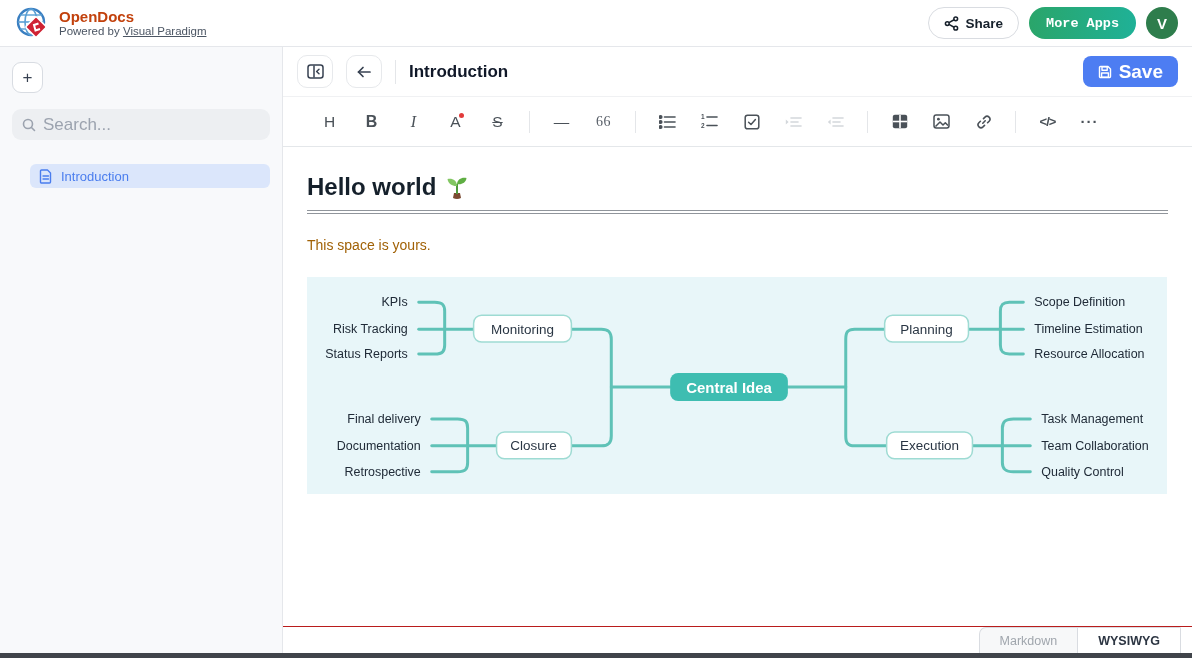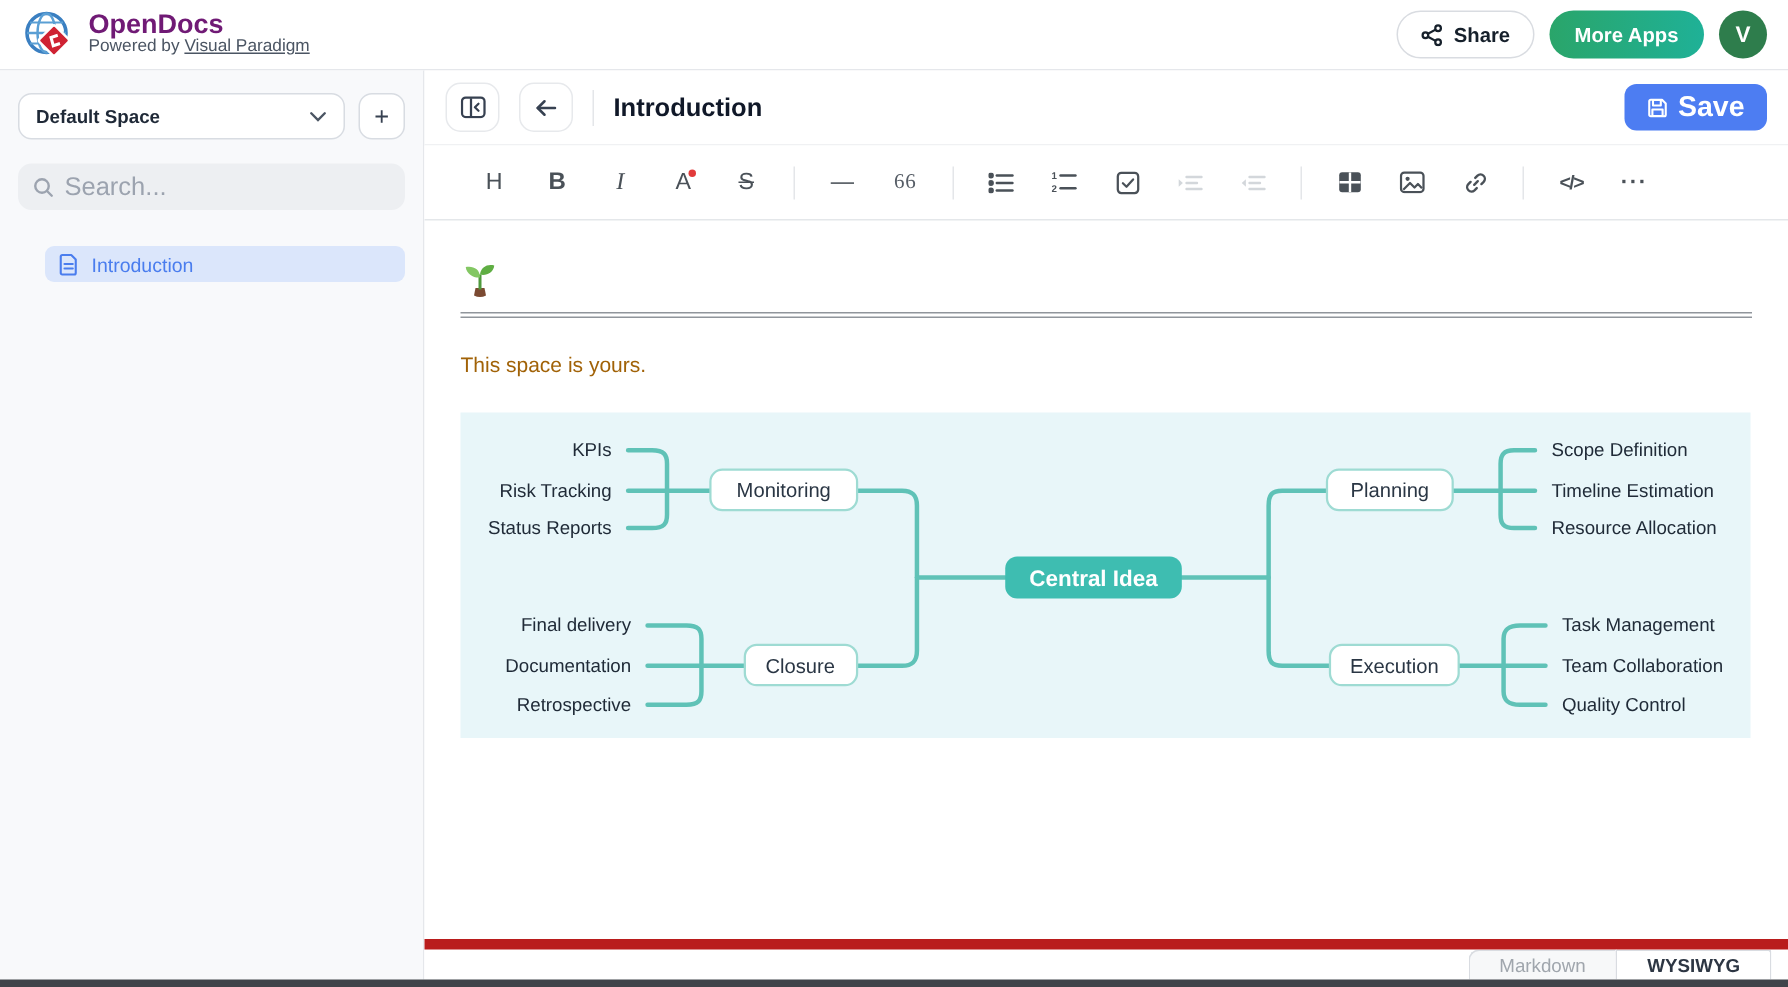--- a/index.html
+++ b/index.html
@@ -5,30 +5,30 @@
   * { margin:0; padding:0; box-sizing:border-box; }
   html,body { width:1192px; height:658px; overflow:hidden; }
   body { font-family:"Liberation Sans","DejaVu Sans",sans-serif; background:#fff; color:#1f2937; }
   .app { width:1192px; height:658px; display:flex; flex-direction:column; }
 
   
   .header { height:47px; flex:0 0 47px; display:flex; align-items:center; justify-content:space-between;
             padding:0 14px; border-bottom:1px solid #e5e7eb; background:#fff; }
   .brand { display:flex; align-items:center; gap:9px; }
   .logo { width:36px; height:36px; }
-  .app-name { font-size:18px; font-weight:bold; color:#701a75; line-height:17px; }
+  .app-name { font-size:15px; font-weight:bold; color:#c2410c; line-height:17px; }
   .powered { font-size:11.5px; color:#4b5563; line-height:13px; }
   .powered a { color:#4b5563; text-decoration:underline; cursor:pointer; }
   .header-actions { display:flex; align-items:center; gap:10px; }
   .share-btn { display:flex; align-items:center; gap:7px; height:32px; padding:0 15px; background:#fff;
                border:1px solid #d9dce1; border-radius:17px; font-size:13.5px; font-weight:bold; color:#16202b;
                cursor:pointer; font-family:inherit; }
   .more-apps-btn { height:32px; padding:0 17px; border:none; border-radius:17px; cursor:pointer;
                    background:linear-gradient(90deg,#2aa56a 0%, #1fb197 100%); color:#fff; font-size:13.5px;
-                   font-weight:bold; font-family:Liberation Sans, sans-serif; }
+                   font-weight:bold; font-family:Liberation Mono, monospace; }
   .avatar { width:32px; height:32px; border-radius:50%; background:#2e7d4c; color:#fff; font-weight:bold;
             font-size:15px; display:flex; align-items:center; justify-content:center; cursor:pointer; }
 
   
   .body { flex:1 1 auto; display:flex; min-height:0; }
 
   
   .sidebar { width:283px; flex:0 0 283px; background:#f8f9fb; border-right:1px solid #e5e7eb; padding:15px 12px; }
   .space-row { display:flex; gap:9px; }
   .space-select { flex:1; height:31px; background:#fff; border:1px solid #d8dce2; border-radius:9px;
@@ -76,21 +76,21 @@
   .tb.morebtn { font-size:15px; font-weight:bold; letter-spacing:1px; }
   .tb-div { width:1px; height:22px; background:#e4e6e9; margin:0 6px; }
 
   .content { flex:1 1 auto; padding:26px 24px 0 24px; overflow:hidden; }
   .doc-h1 { font-size:24px; font-weight:bold; color:#15202b; display:flex; align-items:center; gap:8px; }
   .hr-double { margin-top:9px; height:4px; border:none; border-top:1px solid #90959b; border-bottom:1px solid #90959b; }
   .doc-p { margin-top:23px; font-size:14px; color:#a16207; }
   .mindmap-wrap { margin-top:24px; width:860px; height:217px; background:#e8f6f9; cursor:pointer; }
 
   
-  .footer { flex:0 0 27px; border-top:7px solid #b91c1c; display:flex; justify-content:flex-end;
+  .footer { flex:0 0 27px; border-top:1px solid #b91c1c; display:flex; justify-content:flex-end;
             padding-right:11px; background:#fff; }
   .tab { height:100%; border:1px solid #d9dce1; border-bottom:none; font-size:12.5px; padding:0 20px;
          cursor:pointer; font-family:inherit; }
   .tab.inactive { background:#f7f8f9; color:#a0a6ad; border-top-left-radius:7px; border-right:none; }
   .tab.active { background:#fff; color:#2d3643; font-weight:bold; border-top-right-radius:2px; }
 
   .bottom-strip { flex:0 0 5px; background:#40444a; }
 
   svg { display:block; }
   .mm-leaf { font-size:12.5px; fill:#202b38; }
@@ -140,28 +140,20 @@
         <span>More Apps</span>
       </button>
       <div class="avatar">V</div>
     </div>
   </div>
 
   <div class="body">
 
     <div class="sidebar">
       <div class="space-row">
-        <button class="space-select">
-          <span>Default Space</span>
-          <span>
-            <svg width="12" height="8" viewBox="0 0 12 8" fill="none" stroke="#4b5563" stroke-width="1.6" stroke-linecap="round">
-              <polyline points="1.5,1.5 6,6 10.5,1.5"></polyline>
-            </svg>
-          </span>
-        </button>
         <button class="add-btn">+</button>
       </div>
       <div class="search-box">
         <span>
           <svg width="14" height="14" viewBox="0 0 14 14" fill="none" stroke="#9ca3af" stroke-width="1.6" stroke-linecap="round">
             <circle cx="6" cy="6" r="4.5"></circle>
               <line x1="9.5" y1="9.5" x2="12.5" y2="12.5"></line>
           </svg>
         </span>
         <input placeholder="Search..." style="">
@@ -306,20 +298,21 @@
             </svg>
           </span>
         </button>
         <div class="tb-div"></div>
         <button class="tb codebtn">&lt;/&gt;</button>
         <button class="tb morebtn">···</button>
       </div>
 
       <div class="content">
         <div class="doc-h1">
+          <span>Hello world</span>
           <span>
             <svg width="26" height="26" viewBox="0 0 26 26">
               <path d="M9 24 q4 2 8 0 l-1-5 h-6 z" fill="#7b4a32"></path>
               <line x1="13" y1="20" x2="13" y2="10" stroke="#4f9a3c" stroke-width="2"></line>
               <path d="M13 12 C13 6 8 4 3.5 5 C4 10 9 12.5 13 12 Z" fill="#83c763"></path>
               <path d="M13 10 C13.5 5 18 2.8 22.5 4 C22 9 17 11 13 10 Z" fill="#5fae43"></path>
             </svg>
           </span>
         </div>
         <hr class="hr-double">

